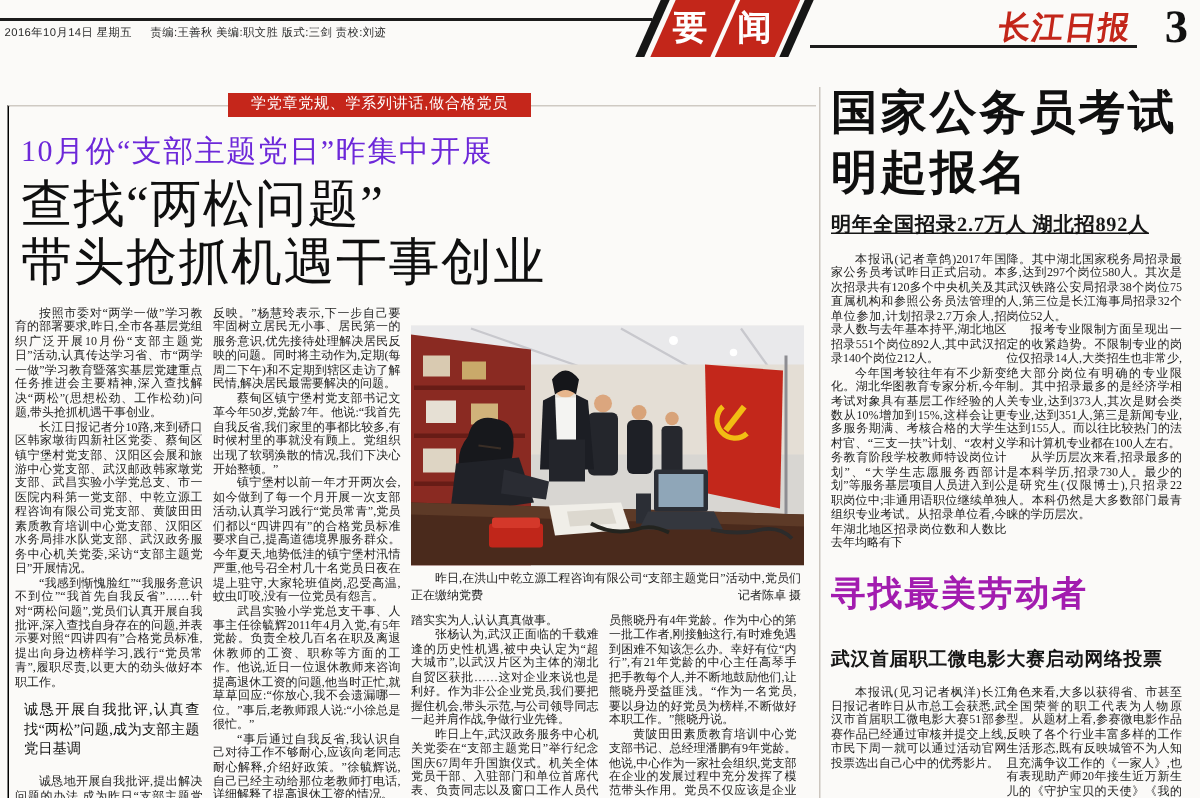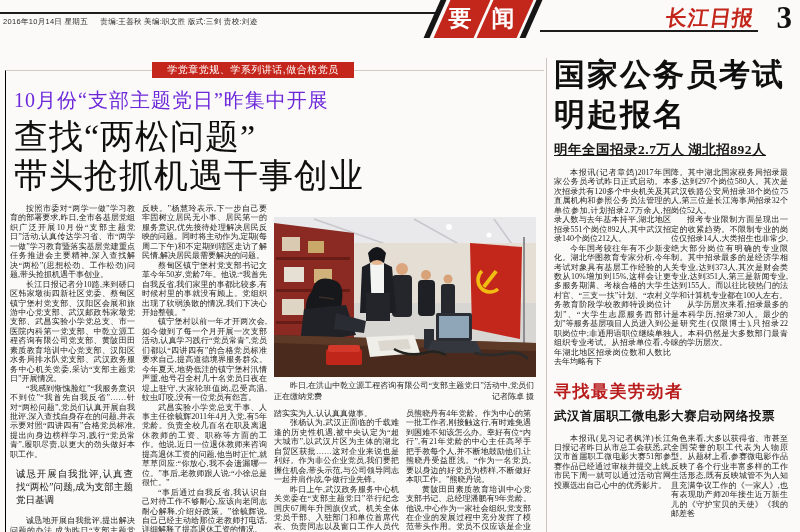--- a/index.html
+++ b/index.html
@@ -46,22 +46,22 @@
   .credit{position:absolute;right:2px;bottom:0;text-indent:0;}
   .cols34{display:flex;gap:7px;margin-top:7px;}
   
   .vrule{position:absolute;left:546px;top:58px;bottom:0;width:1px;background:#ccc6bf;}
   .right-art{position:absolute;left:554px;top:55px;width:242px;}
   .exam-head{font-size:31px;font-weight:700;line-height:40px;letter-spacing:2px;color:#0f0f0f;}
   .exam-sub{margin-top:6px;font-size:13.5px;font-weight:600;letter-spacing:.5px;color:#161616;text-decoration:underline;}
   .rightrow{display:flex;gap:0;margin-top:9px;}
   .rcol{width:117px;flex:0 0 117px;}
   .movie{margin-top:13px;}
-  .movie-head{font-size:17px;font-weight:700;letter-spacing:1.5px;color:#b91c1c;}
-  .movie-sub{margin-top:5px;font-size:12.5px;font-weight:700;letter-spacing:.5px;color:#151515;}
+  .movie-head{font-size:23px;font-weight:700;letter-spacing:1.5px;color:#a21caf;}
+  .movie-sub{margin-top:20px;font-size:12.5px;font-weight:700;letter-spacing:.5px;color:#151515;}
 </style>
 </head>
 <body>
 
 <div class="page">
 
   <div class="top-rule"></div>
   <div class="date-line">
     <span>2016年10月14日 星期五</span>
     <span>责编:王善秋  美编:职文胜  版式:三剑  责校:刘迹</span>

